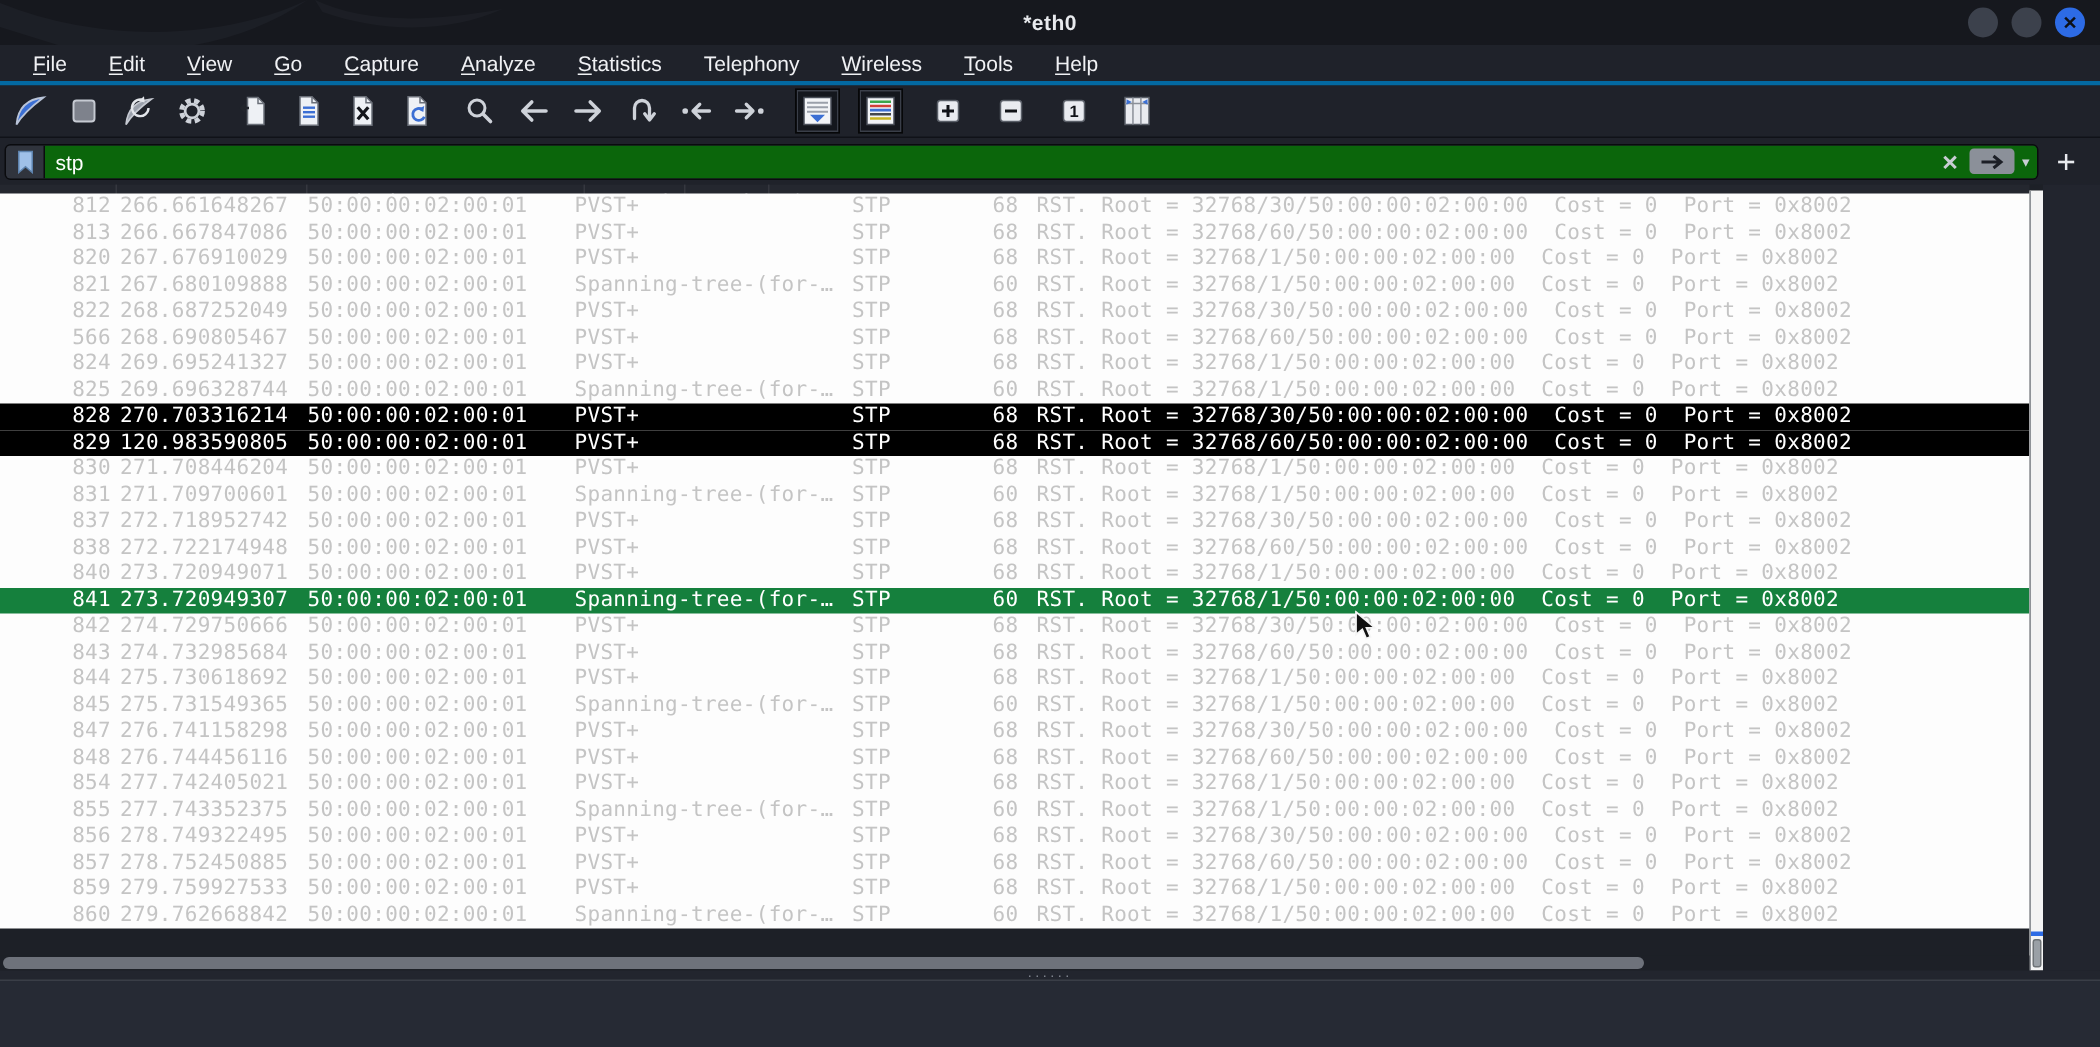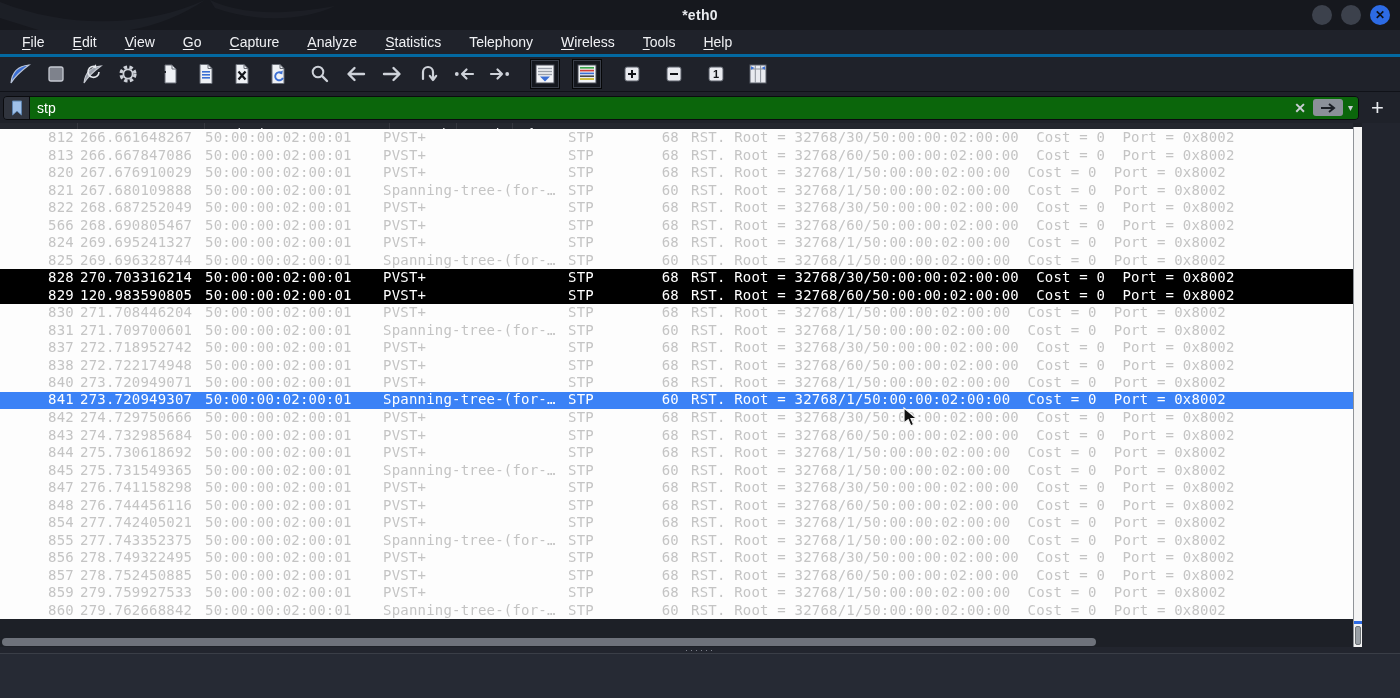--- a/index.html
+++ b/index.html
@@ -60,21 +60,21 @@
              border-bottom:1px solid #101218; }
   .hcell { display:flex; align-items:center; padding-left:4px;
            border-right:1px solid rgba(255,255,255,0.08); white-space:nowrap; overflow:hidden; }
 
   
   .plist { position:absolute; left:0; top:129px; width:1353px; height:490px;
            background:#fdfdfd; overflow:hidden;
            font-family:"DejaVu Sans Mono", monospace; font-size:14px; letter-spacing:.2px; }
   .prow { display:flex; height:17.5px; line-height:17.6px; color:#c4c4c4; white-space:pre; }
   .prow.selected { background:#000000; color:#ffffff; }
-  .prow.selected_dark { background:#3b82f6; color:#ffffff;align-items:center; }
+  .prow.selected_dark { background:#15803d; color:#ffffff; }
   .cell { overflow:hidden; white-space:pre; }
   .c-no { width:78px; text-align:right; padding-right:4px; }
   .c-time { width:127px; padding-left:2px; }
   .c-source { width:178px; }
   .c-destination { width:185px; }
   .c-protocol { width:67px; }
   .c-length { width:50px; text-align:right; padding-right:6px; }
   .c-info { flex:1; padding-left:6px; }
 
   

